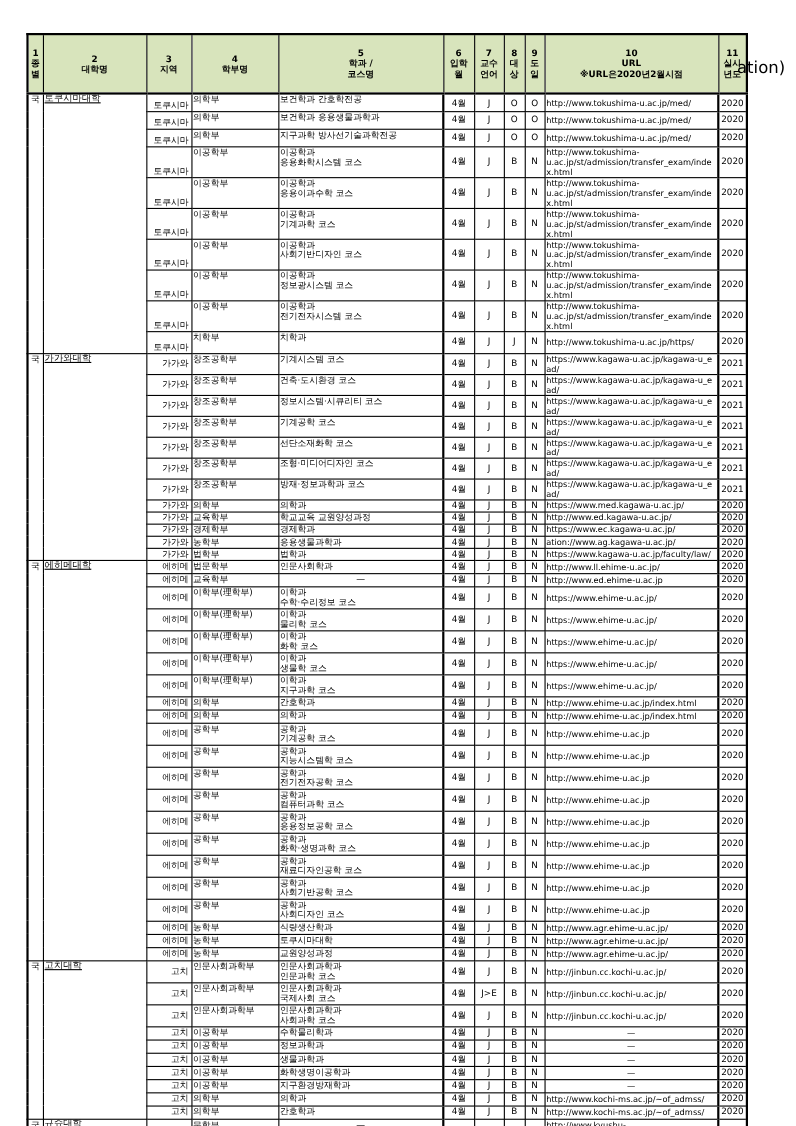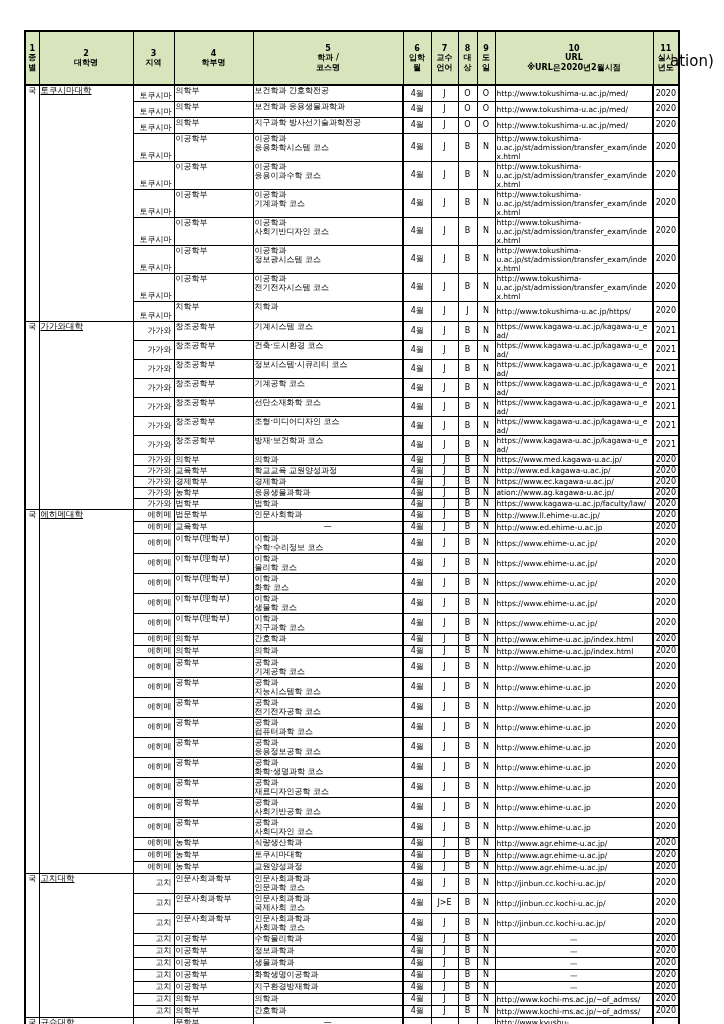--- a/index.html
+++ b/index.html
@@ -263,21 +263,21 @@
           <td class="c-month">4월</td>
           <td class="c-lang">J</td>
           <td class="c-target">B</td>
           <td class="c-arr">N</td>
           <td class="c-url">https://www.kagawa-u.ac.jp/kagawa-u_ead/</td>
           <td class="c-year">2021</td>
         </tr>
         <tr style="height: 11px;">
           <td class="c-region">가가와</td>
           <td class="c-fac">창조공학부</td>
-          <td class="c-dept">방재·보건학과 코스</td>
+          <td class="c-dept">방재·정보과학과 코스</td>
           <td class="c-month">4월</td>
           <td class="c-lang">J</td>
           <td class="c-target">B</td>
           <td class="c-arr">N</td>
           <td class="c-url">https://www.kagawa-u.ac.jp/kagawa-u_ead/</td>
           <td class="c-year">2021</td>
         </tr>
         <tr style="height: 11px;">
           <td class="c-region">가가와</td>
           <td class="c-fac">의학부</td>

